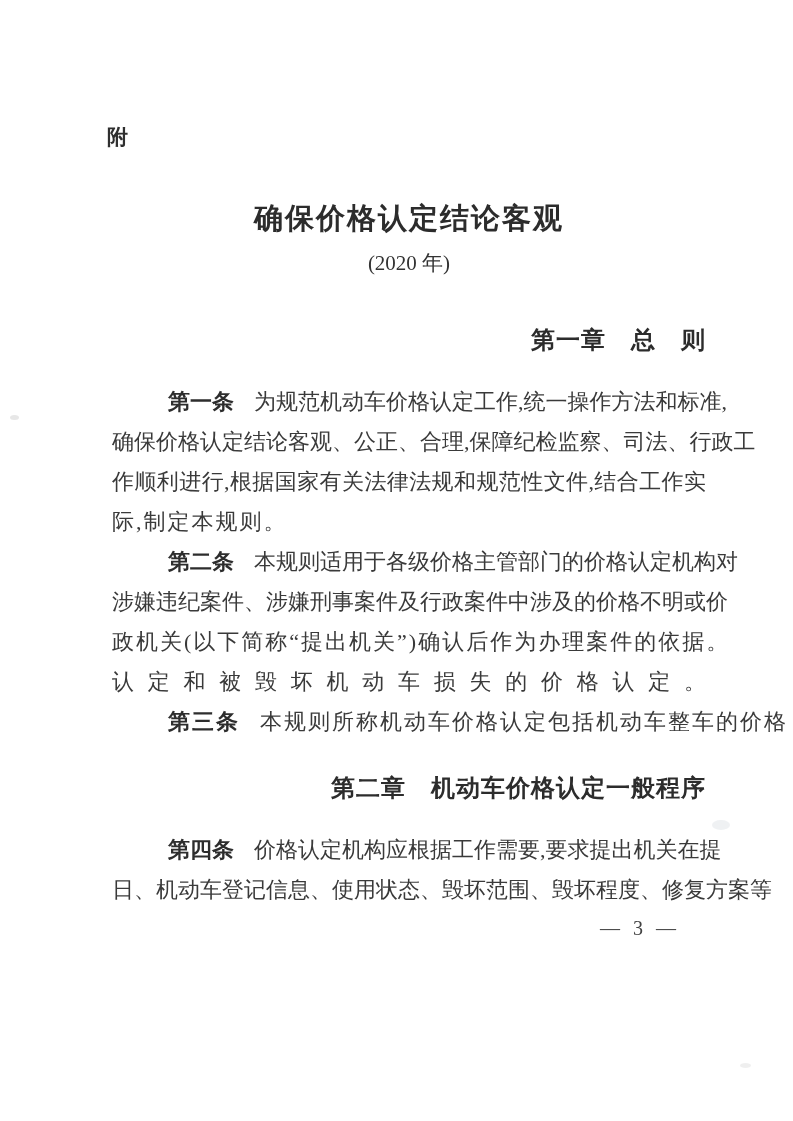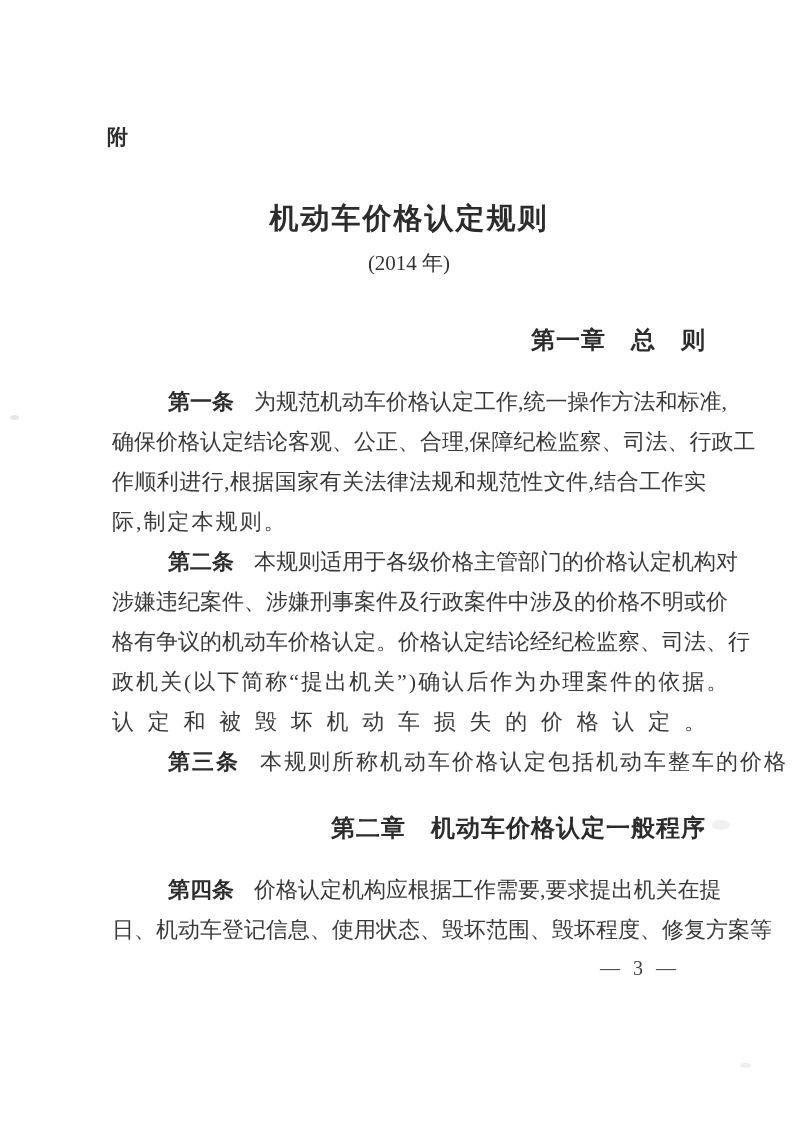--- a/index.html
+++ b/index.html
@@ -89,35 +89,34 @@
   .speck.s2 { left: 712px; top: 820px;  width: 18px; height: 10px; background: #e2e6e9; opacity: .55; }
   .speck.s3 { left: 740px; top: 1063px; width: 11px; height: 5px; background: #dcdcdc; opacity: .45; }
 </style>
 </head>
 <body>
 
 <div class="page" style="--ink: #3a3a3a;">
   <div class="doc-marker">附</div>
 
   <div class="content">
-    <h1 class="doc-title">机动车价格认定规则</h1>
-    <div class="doc-subtitle">(2014 年)</div>
+    <h1 class="doc-title">确保价格认定结论客观</h1>
+    <div class="doc-subtitle">(2020 年)</div>
 
     <div>
         <div class="chapter-heading">第一章　总　则</div>
         <div class="article">
           <div class="line first"><span class="label">第一条</span>为规范机动车价格认定工作,统一操作方法和标准,</div>
           <div class="line">确保价格认定结论客观、公正、合理,保障纪检监察、司法、行政工</div>
           <div class="line">作顺利进行,根据国家有关法律法规和规范性文件,结合工作实</div>
           <div class="line">际,制定本规则。</div>
         </div>
         <div class="article">
           <div class="line first"><span class="label">第二条</span>本规则适用于各级价格主管部门的价格认定机构对</div>
           <div class="line">涉嫌违纪案件、涉嫌刑事案件及行政案件中涉及的价格不明或价</div>
-          <div class="line">格有争议的机动车价格认定。价格认定结论经纪检监察、司法、行</div>
           <div class="line">政机关(以下简称“提出机关”)确认后作为办理案件的依据。</div>
         </div>
         <div class="article">
           <div class="line">认定和被毁坏机动车损失的价格认定。</div>
           <div class="line first"><span class="label">第三条</span>本规则所称机动车价格认定包括机动车整车的价格</div>
         </div>
         <div class="chapter-heading">第二章　机动车价格认定一般程序</div>
         <div class="article continued">
           <div class="line first"><span class="label">第四条</span>价格认定机构应根据工作需要,要求提出机关在提</div>
           <div class="line">日、机动车登记信息、使用状态、毁坏范围、毁坏程度、修复方案等</div>

